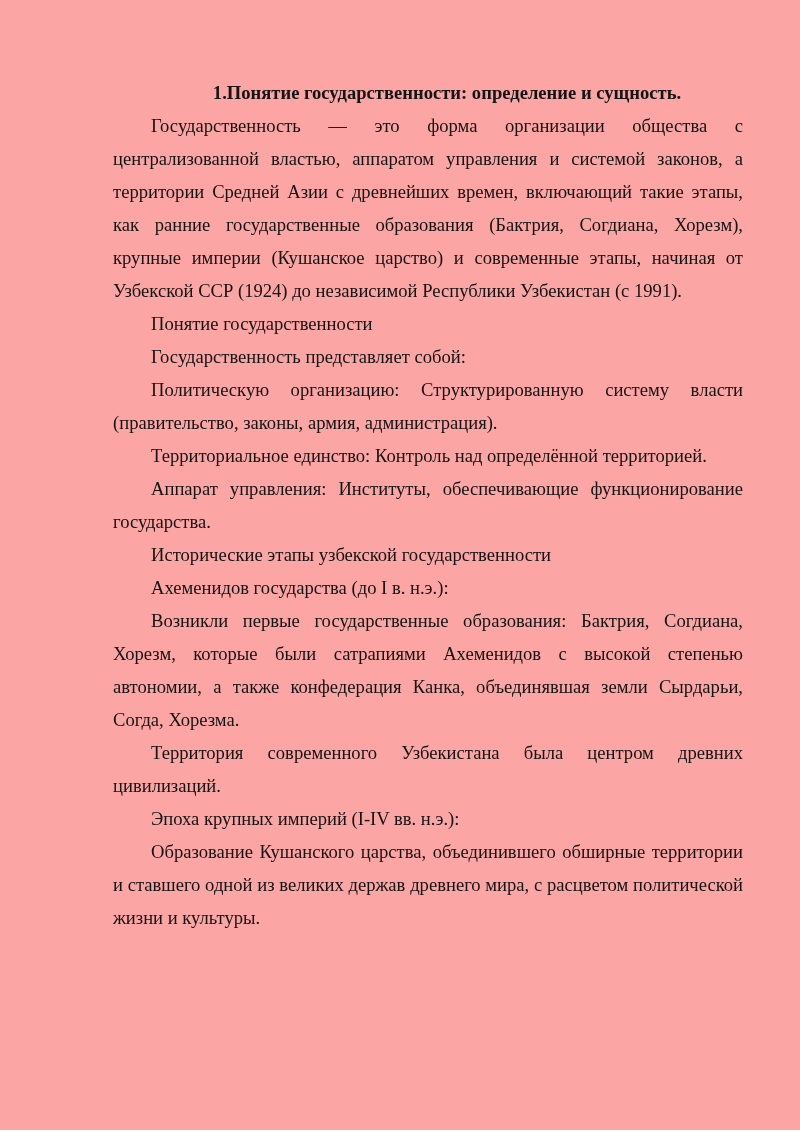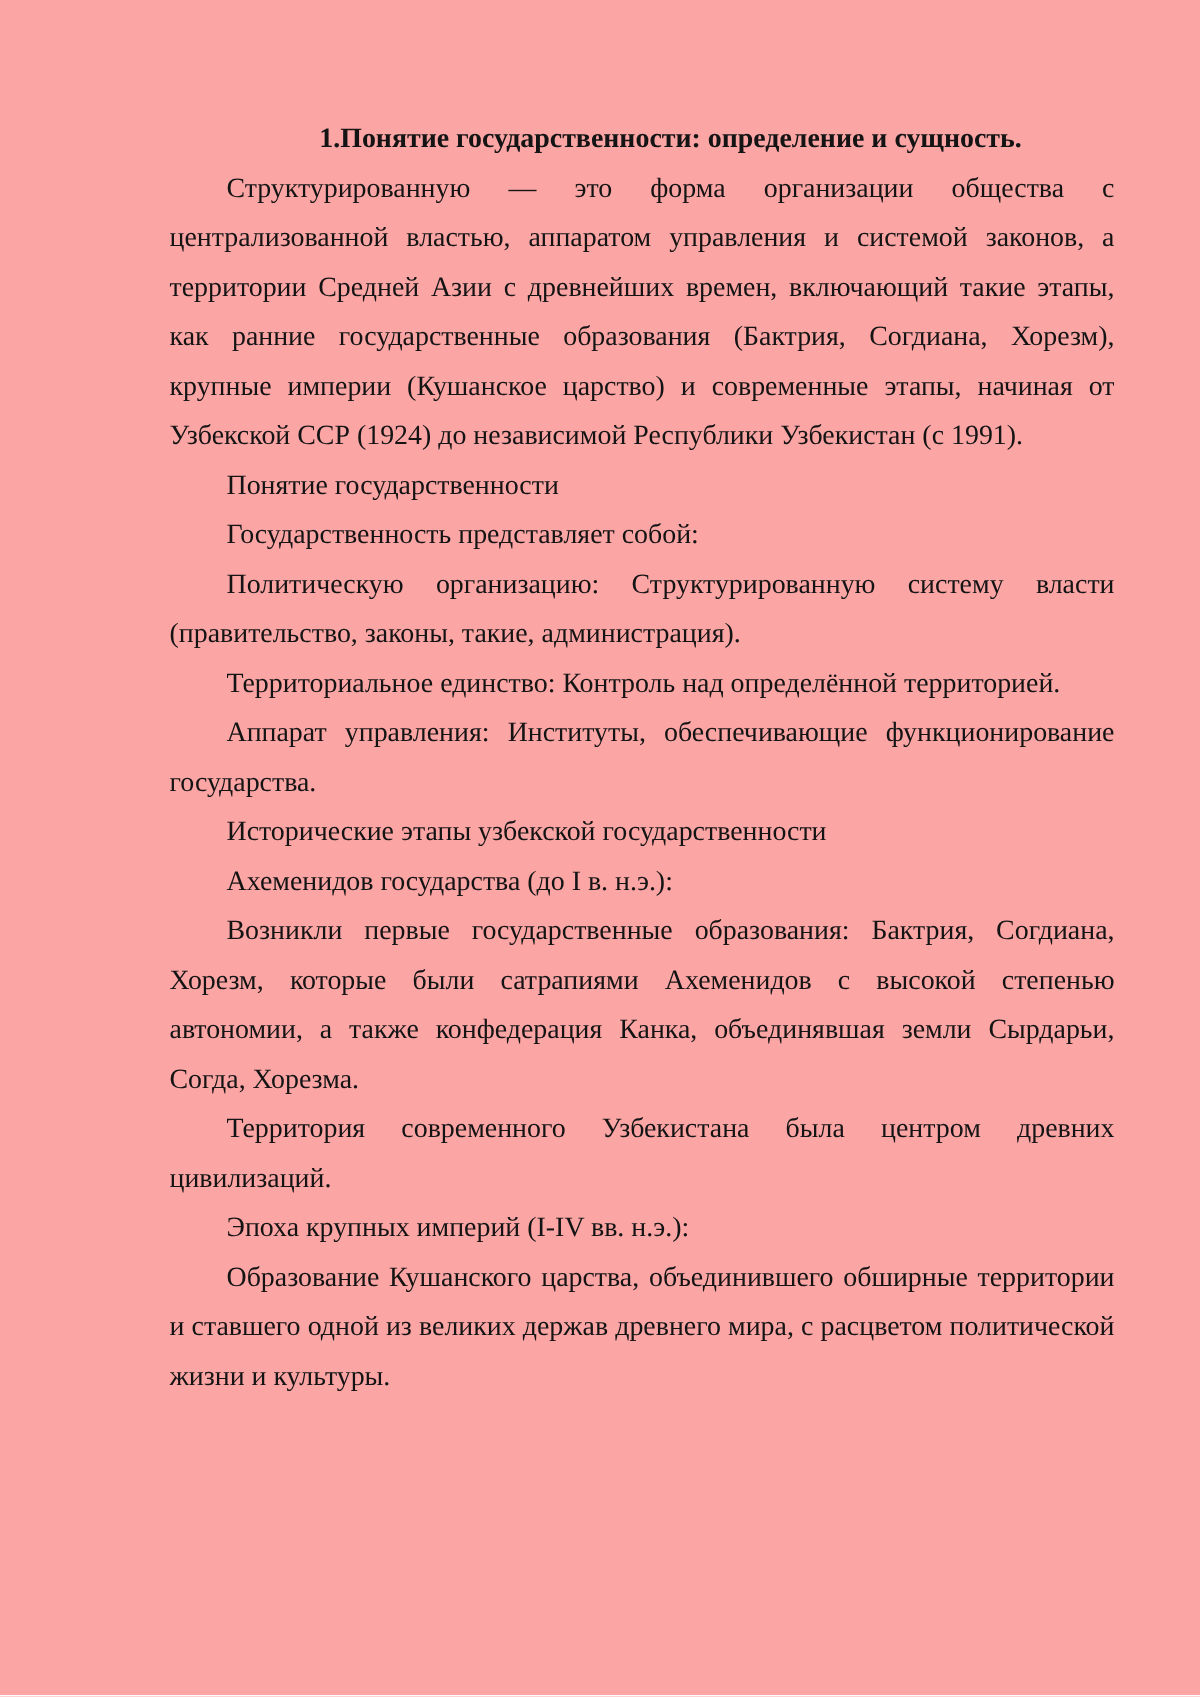--- a/index.html
+++ b/index.html
@@ -49,36 +49,36 @@
   }
 </style>
 </head>
 <body>
 
 <div class="page">
   <div class="content">
     <div class="title">1.Понятие государственности: определение и сущность.</div>
     <div id="doc-body">
         <div class="paragraph">
-          <div class="line first">Структурированную — это форма организации общества с</div>
+          <div class="line first">Государственность — это форма организации общества с</div>
           <div class="line">централизованной властью, аппаратом управления и системой законов, а</div>
           <div class="line">территории Средней Азии с древнейших времен, включающий такие этапы,</div>
           <div class="line">как ранние государственные образования (Бактрия, Согдиана, Хорезм),</div>
           <div class="line">крупные империи (Кушанское царство) и современные этапы, начиная от</div>
           <div class="line final">Узбекской ССР (1924) до независимой Республики Узбекистан (с 1991).</div>
         </div>
         <div class="paragraph">
           <div class="line first final">Понятие государственности</div>
         </div>
         <div class="paragraph">
           <div class="line first final">Государственность представляет собой:</div>
         </div>
         <div class="paragraph">
           <div class="line first">Политическую организацию: Структурированную систему власти</div>
-          <div class="line final">(правительство, законы, такие, администрация).</div>
+          <div class="line final">(правительство, законы, армия, администрация).</div>
         </div>
         <div class="paragraph">
           <div class="line first final">Территориальное единство: Контроль над определённой территорией.</div>
         </div>
         <div class="paragraph">
           <div class="line first">Аппарат управления: Институты, обеспечивающие функционирование</div>
           <div class="line final">государства.</div>
         </div>
         <div class="paragraph">
           <div class="line first final">Исторические этапы узбекской государственности</div>

